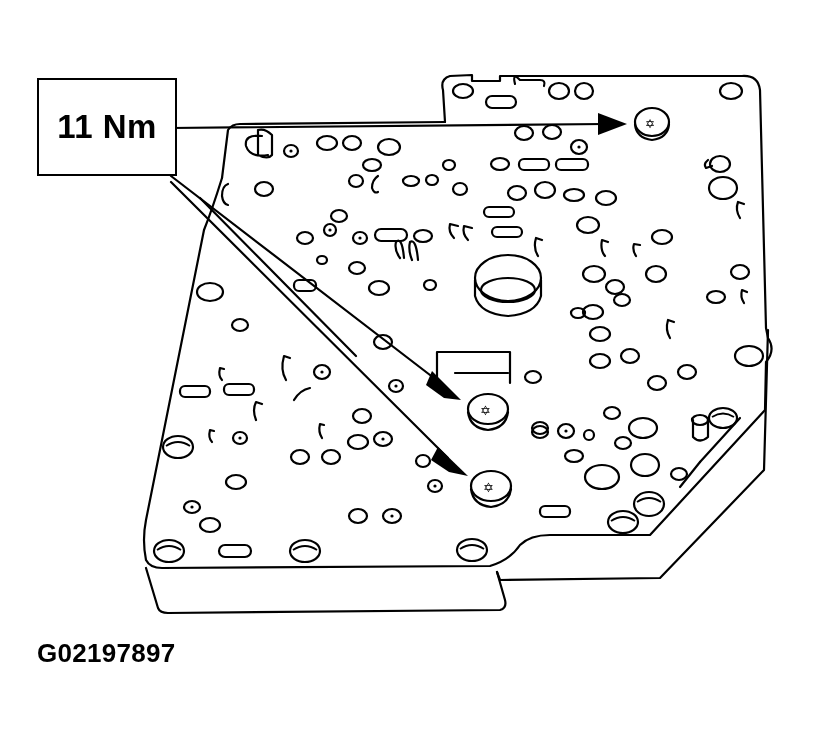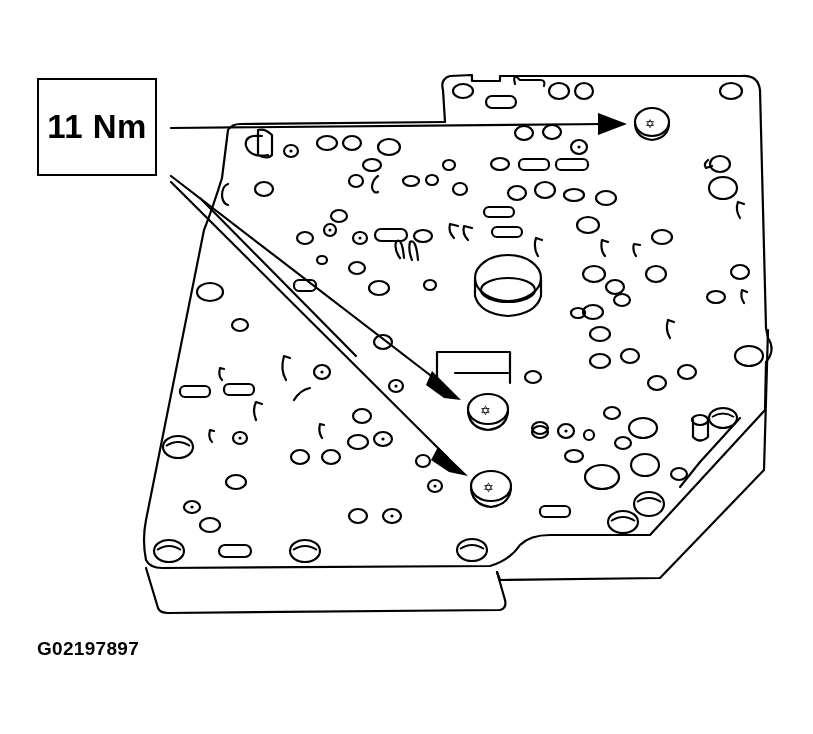--- a/index.html
+++ b/index.html
@@ -1,24 +1,24 @@
 <!DOCTYPE html>
 <html><head>
 <meta charset="utf-8">
 <style>
   html, body { margin: 0; padding: 0; background: #ffffff; }
   body { width: 813px; height: 734px; position: relative; overflow: hidden;
          font-family: "Liberation Sans", sans-serif; color: #000; }
   #diagram { position: absolute; left: 0; top: 0; width: 813px; height: 734px; }
-  .callout-box { position: absolute; left: 37px; top: 78px; width: 120px; height: 98px;
+  .callout-box { position: absolute; left: 37px; top: 78px; width: 140px; height: 98px;
                  border: 2.5px solid #000; background: #fff; box-sizing: border-box;
                  display: flex; flex-direction: row; align-items: center; justify-content: center; }
   .callout-line1 { font-size: 33px; font-weight: bold; line-height: 40px; letter-spacing: 0.5px; }
   .callout-line2 { font-size: 31px; font-weight: bold; line-height: 38px; }
-  .figure-id { position: absolute; left: 37px; top: 638px; font-size: 19px; font-weight: bold; letter-spacing: 0.3px; }
+  .figure-id { position: absolute; left: 37px; top: 638px; font-size: 26px; font-weight: bold; letter-spacing: 0.3px; }
   svg .o { fill: none; stroke: #000; stroke-width: 2.2; stroke-linejoin: round; stroke-linecap: round; }
   svg .t { fill: none; stroke: #000; stroke-width: 1.8; }
   svg .dot { fill: #000; }
 </style>
 </head>
 <body>
 
 <svg id="diagram" viewBox="0 0 813 734" xmlns="http://www.w3.org/2000/svg">
 
   <g>

